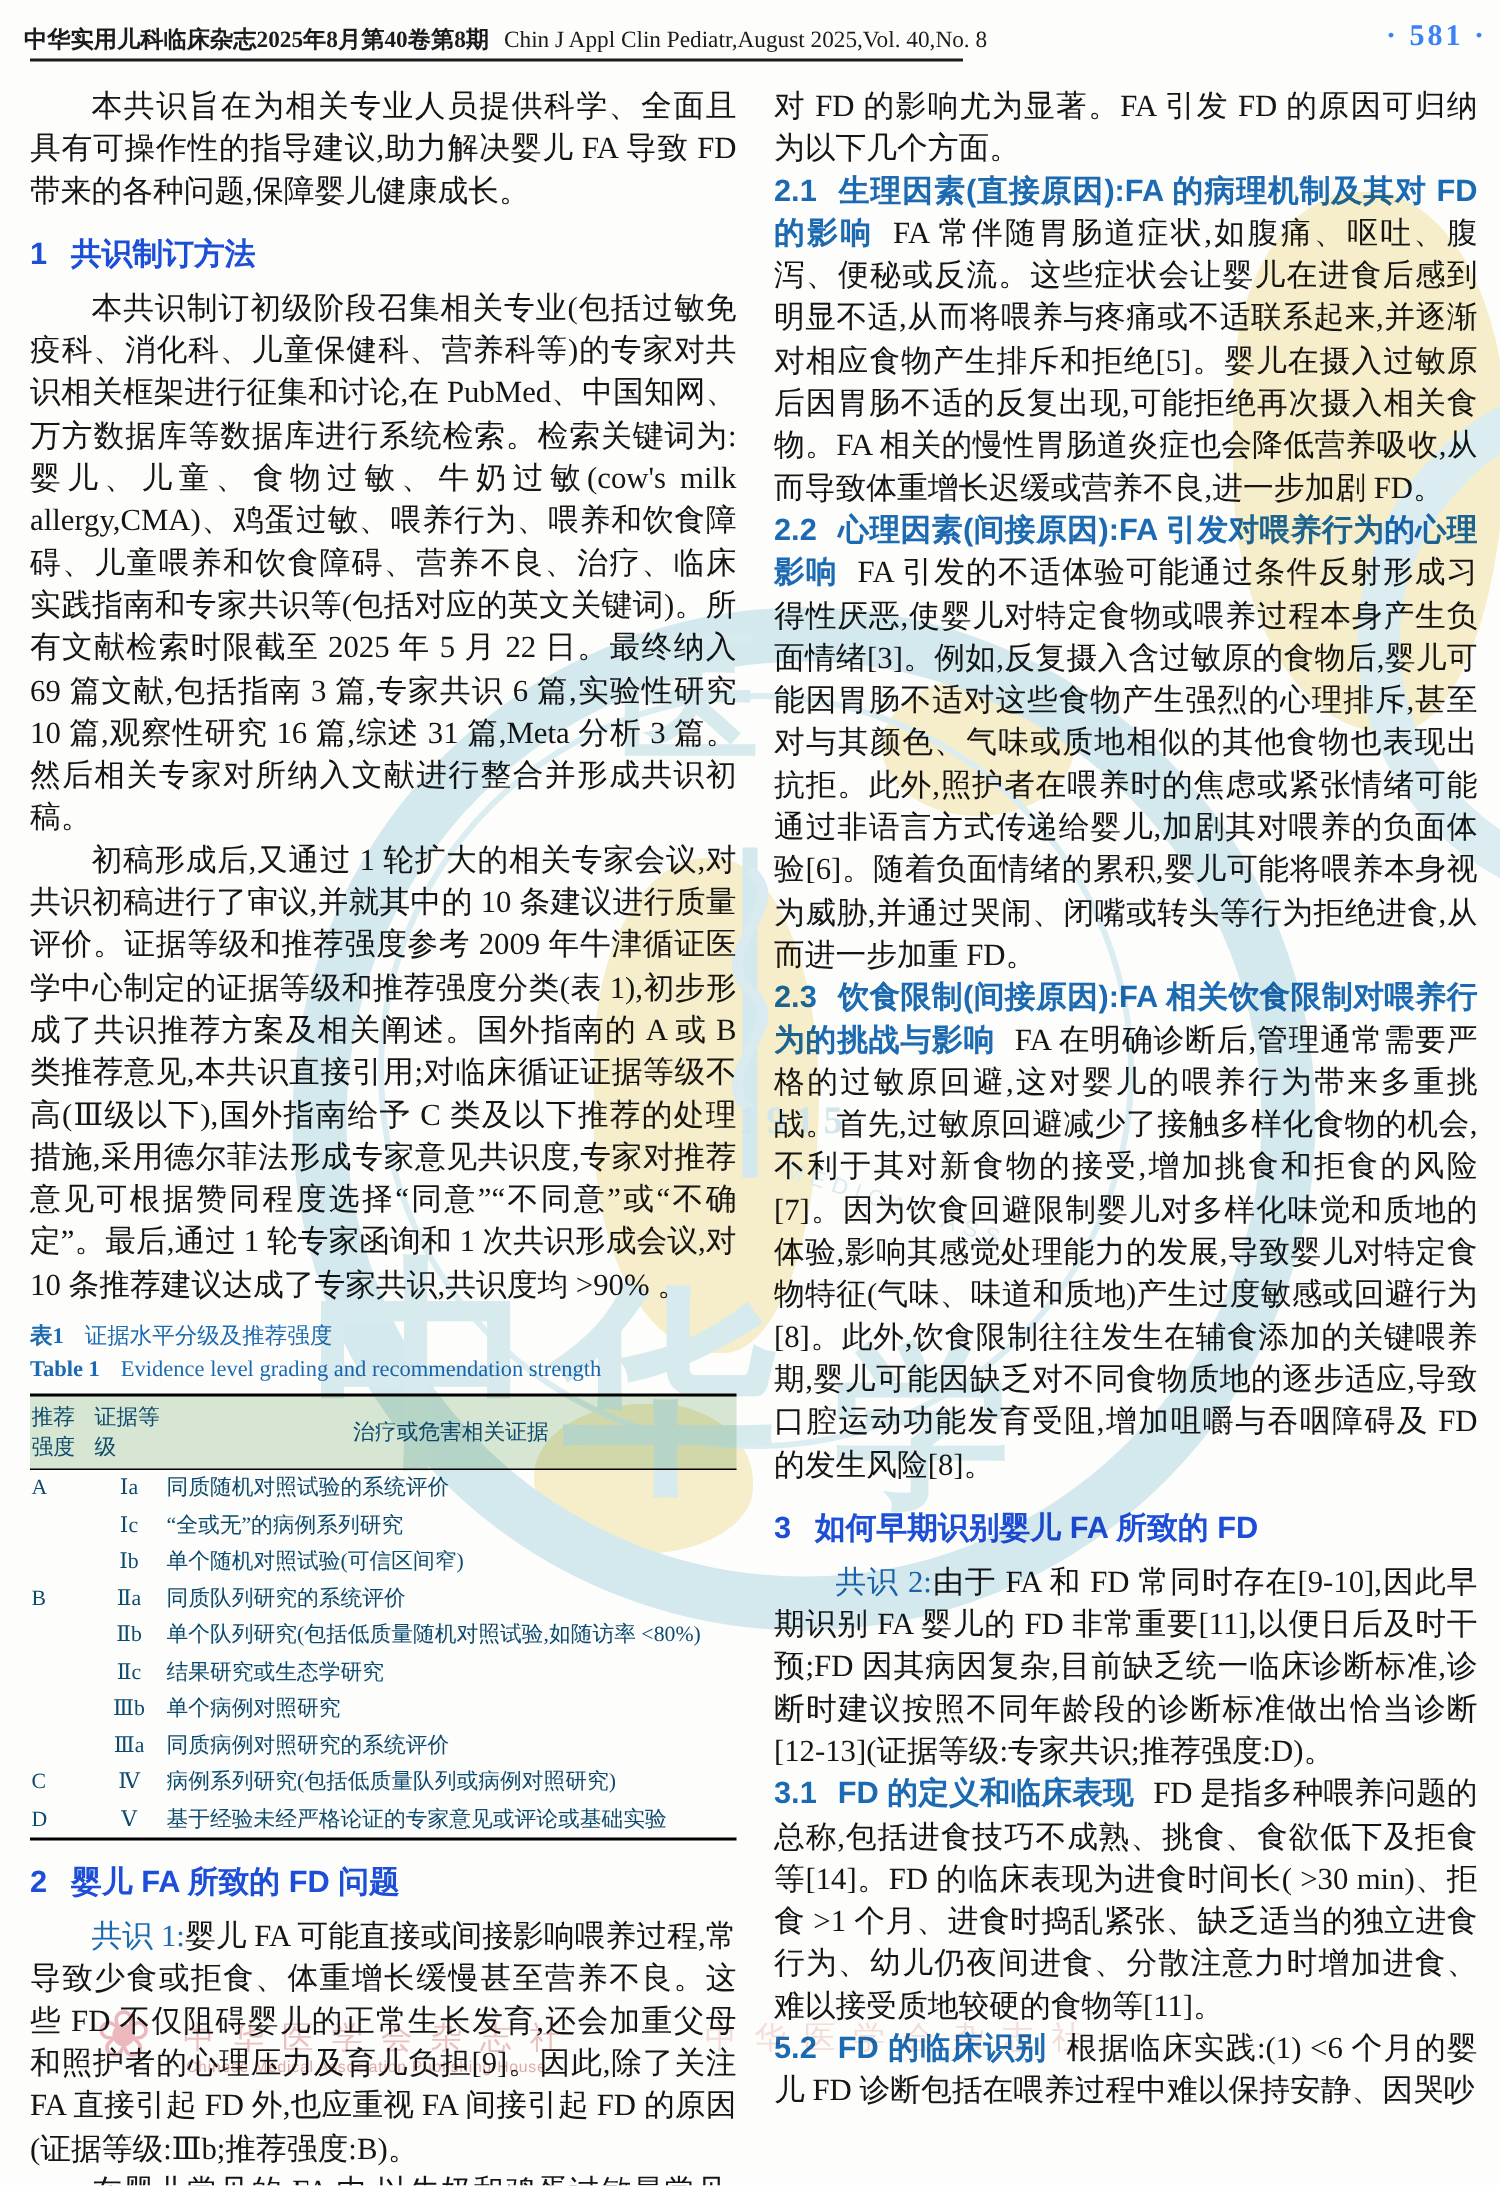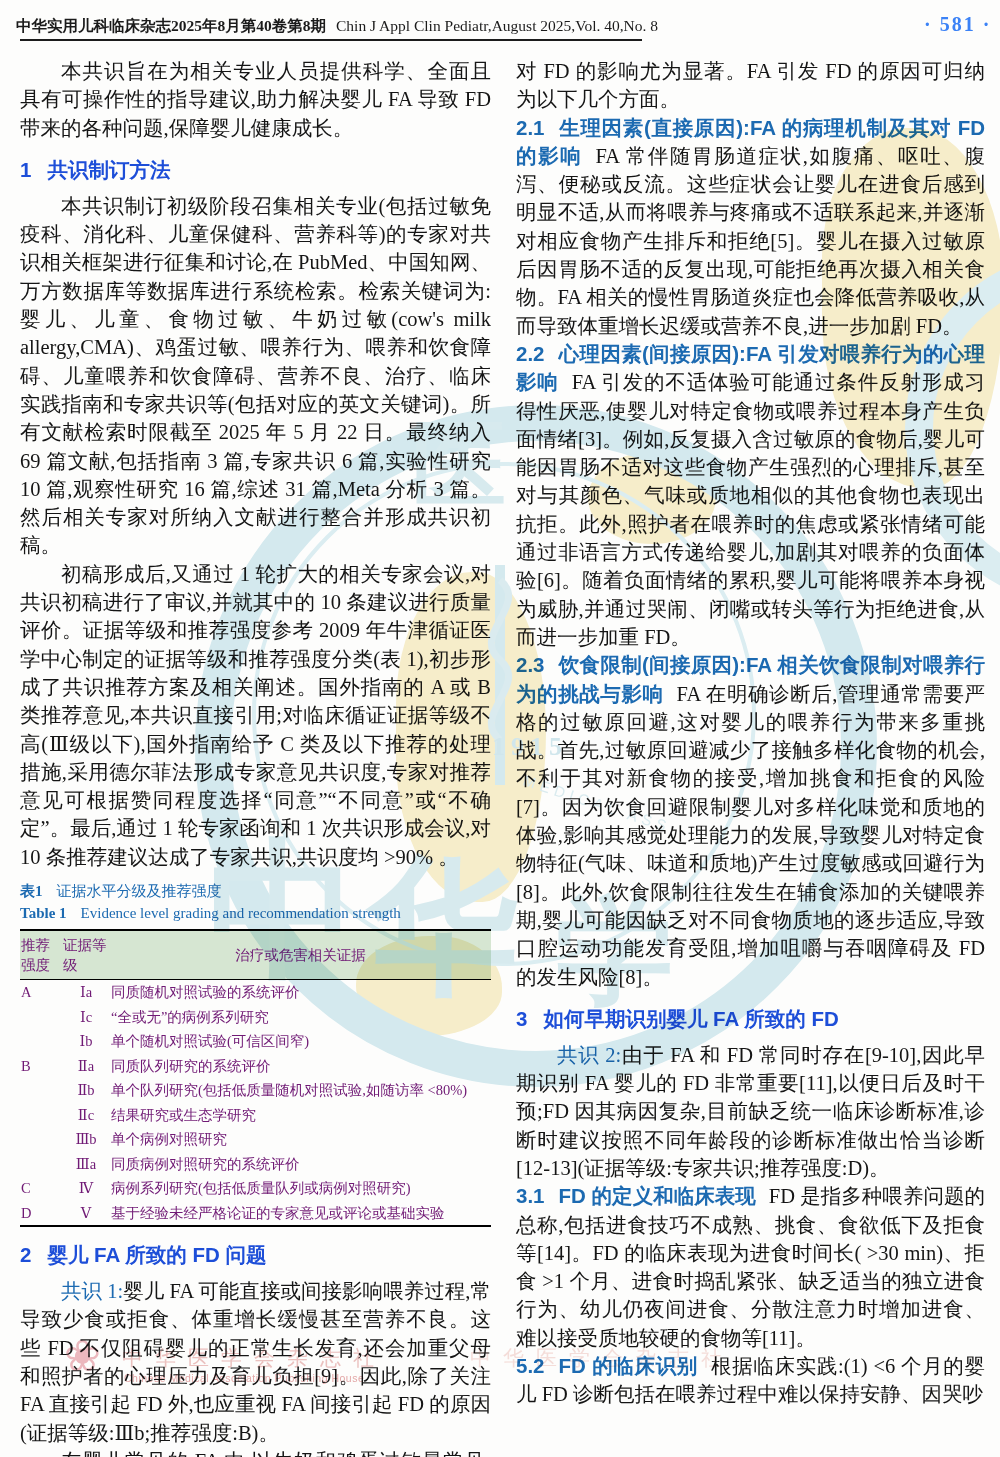--- a/index.html
+++ b/index.html
@@ -35,21 +35,21 @@
   }
   .ihead .num{margin-right:14px;}
   .ihead-gap{margin-right:13px;}
   .clabel{color:#1c6ab1;}
   
   .tblwrap{margin-top:9px;margin-bottom:2px;}
   .cap{font-size:15px;line-height:22px;color:#1c6ab1;text-align:left;text-indent:0;}
   .cap .caplabel{font-weight:700;margin-right:14px;}
   table.evd{
     width:100%;border-collapse:collapse;margin-top:5px;
-    font-size:14.5px;color:#701a75;
+    font-size:14.5px;color:#0c4a6e;
     border-bottom:2.2px solid #000;
   }
   table.evd th{
     background:#d6e6d2;font-weight:400;vertical-align:middle;
     padding:4px 1px;line-height:20px;text-align:left;
     border-top:2.2px solid #000;border-bottom:1.6px solid #000;
   }
   table.evd th.c{text-align:center;}
   table.evd td{padding:1px 1px;line-height:22.5px;vertical-align:top;}
   .w-strength{width:40px;}

